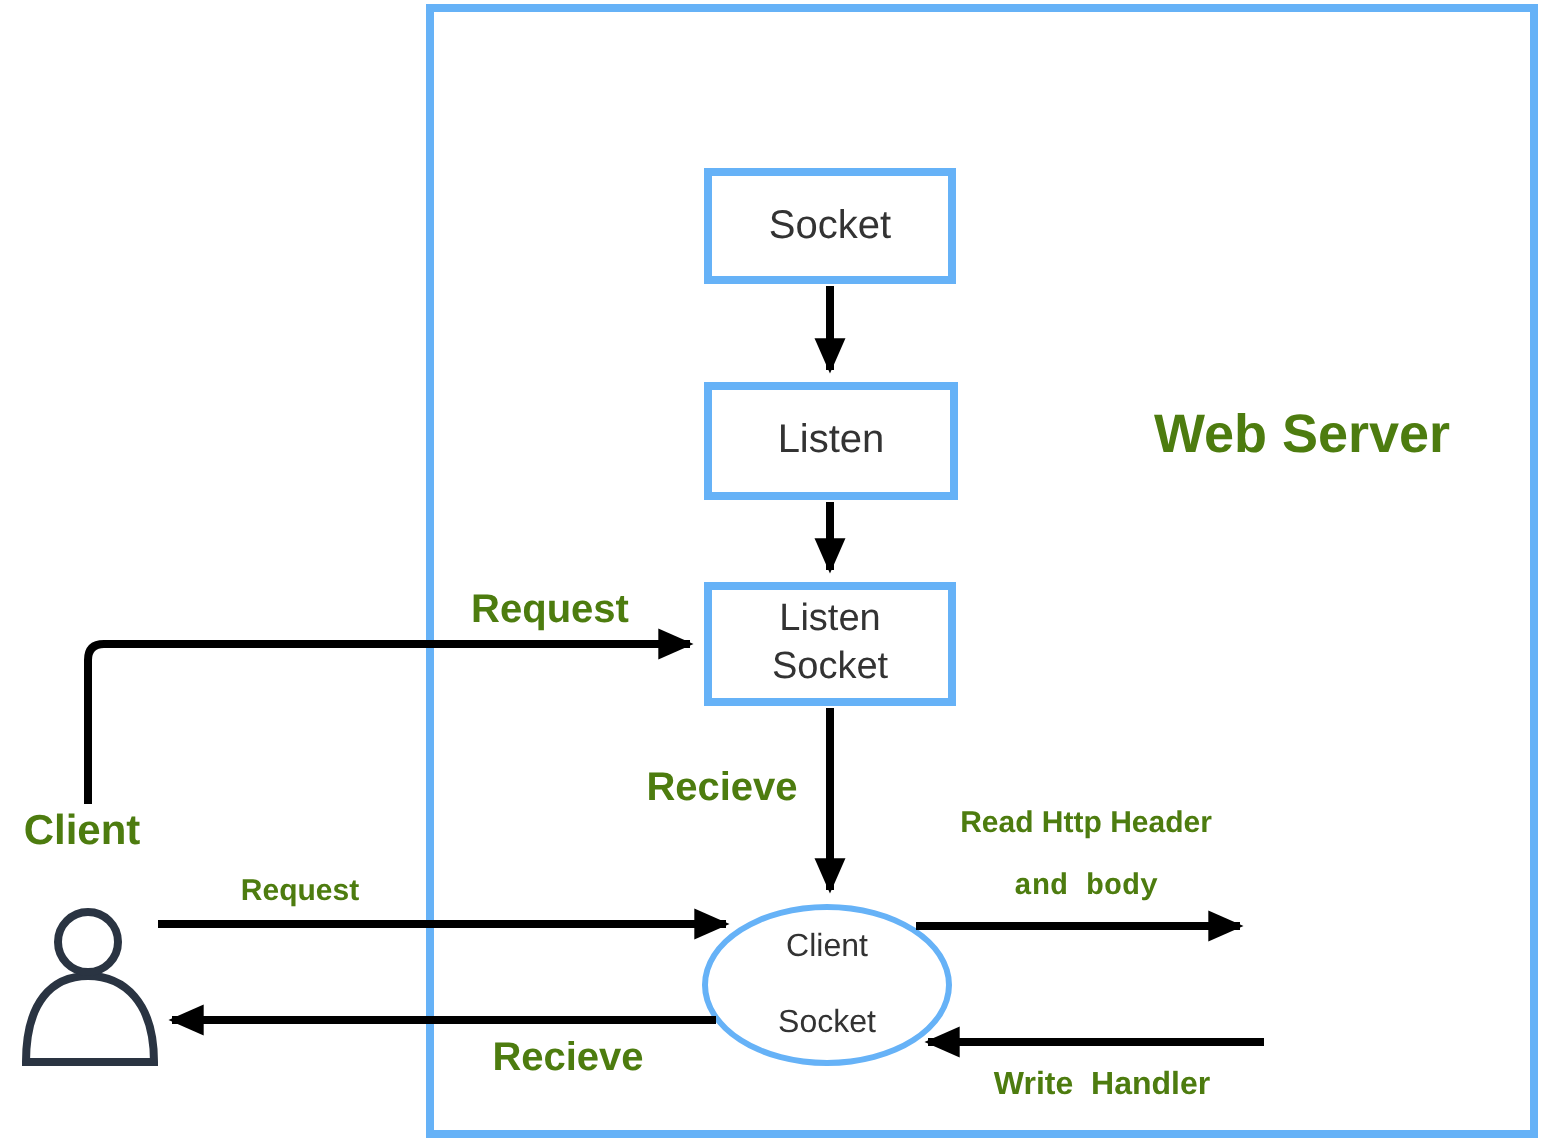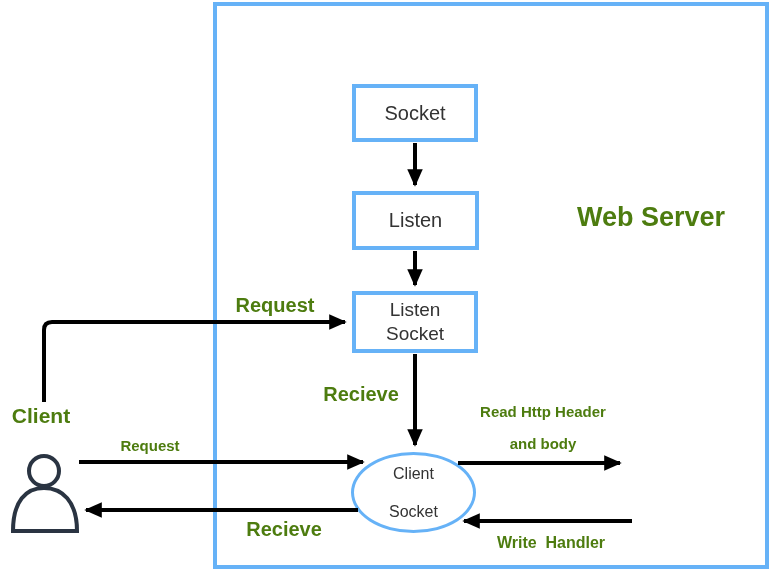--- a/index.html
+++ b/index.html
@@ -71,21 +71,21 @@
     white-space: pre;
     z-index: 3;
   }
   #lbl-title        { left: 558px; top: 202px; width: 186px; font-size: 27px; }
   #lbl-client       { left: 2px;   top: 404px; width: 78px;  font-size: 21px; }
   #lbl-connect      { left: 226px; top: 294px; width: 98px;  font-size: 20px; }
   #lbl-request      { left: 101px; top: 437px; width: 98px;  font-size: 15px; }
   #lbl-response     { left: 221px; top: 518px; width: 126px; font-size: 20px; }
   #lbl-recieve      { left: 311px; top: 383px; width: 100px; font-size: 20px; }
   #lbl-read-http    { left: 464px; top: 403px; width: 158px; font-size: 15px; line-height: 17px; }
-  #lbl-and-body     { left: 464px; top: 435px; width: 158px; font-size: 15px; }
+  #lbl-and-body     { left: 464px; top: 435px; width: 158px; font-size: 15px; font-family: Liberation Mono, monospace; }
   #lbl-write-resp   { left: 468px; top: 534px; width: 166px; font-size: 16px; }
   
   #connector-layer {
     position: absolute;
     left: 0; top: 0;
     width: 776px; height: 574px;
     z-index: 4;
     pointer-events: none;
   }
   .edge {

